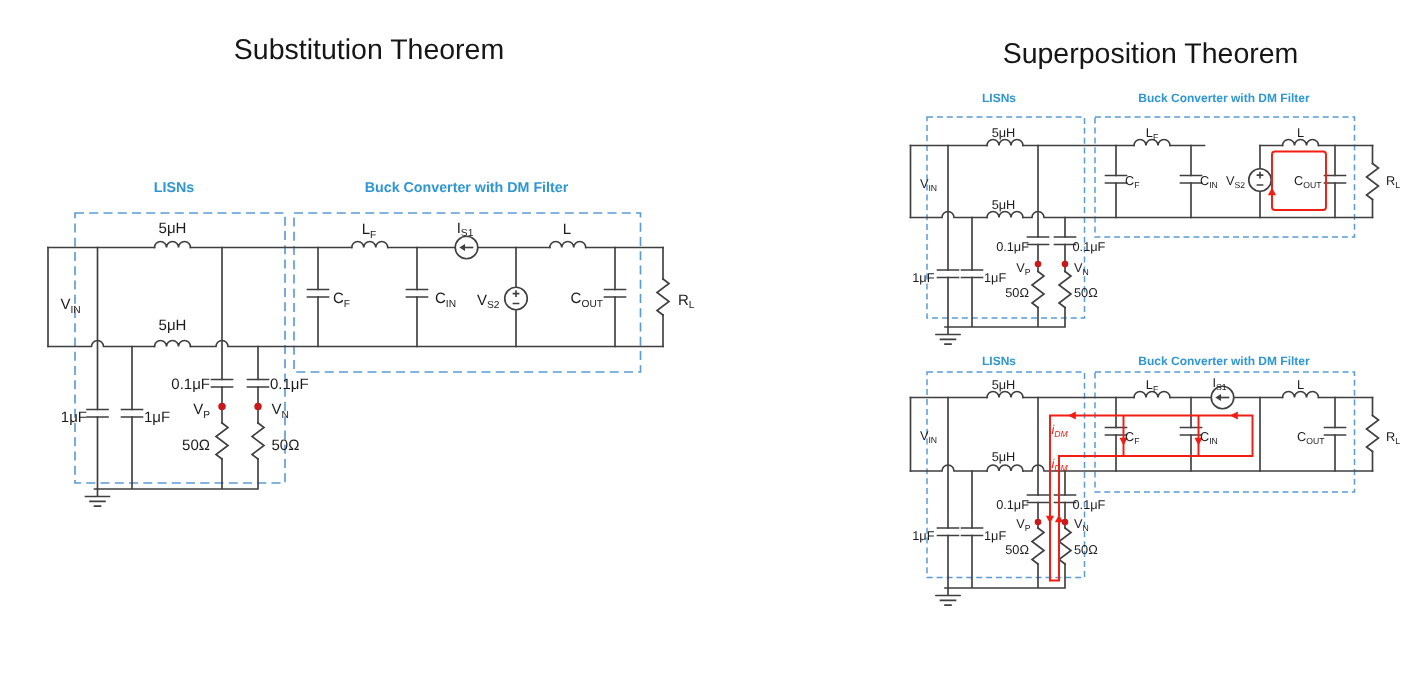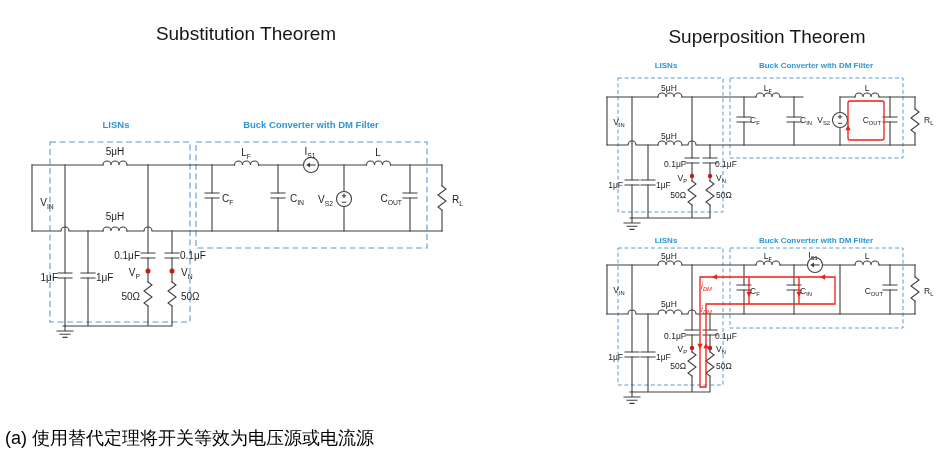--- a/index.html
+++ b/index.html
@@ -203,14 +203,13 @@
       <text class="tb" x="768" y="259" text-anchor="middle"><tspan>L</tspan><tspan class="sub" dy="2.2">F</tspan></text>
       <text class="tb" x="813" y="258" text-anchor="middle"><tspan>I</tspan><tspan class="sub" dy="2.2">S1</tspan></text>
       <text class="tb" x="867" y="259" text-anchor="middle">L</text>
       <text class="tb" x="750" y="294"><tspan>C</tspan><tspan class="sub" dy="2.2">F</tspan></text>
       <text class="tb" x="800" y="294"><tspan>C</tspan><tspan class="sub" dy="2.2">IN</tspan></text>
       <text class="tb" x="883" y="294" text-anchor="end"><tspan>C</tspan><tspan class="sub" dy="2.2">OUT</tspan></text>
       <text class="tb" x="924" y="294"><tspan>R</tspan><tspan class="sub" dy="2.2">L</tspan></text>
     </g>
   </svg>
 
-  <div class="caption" style="left:5px;top:429px">(a) 使用替代定理将开关等效为电压源或电流源</div>
 </div>
 
 </body></html>

